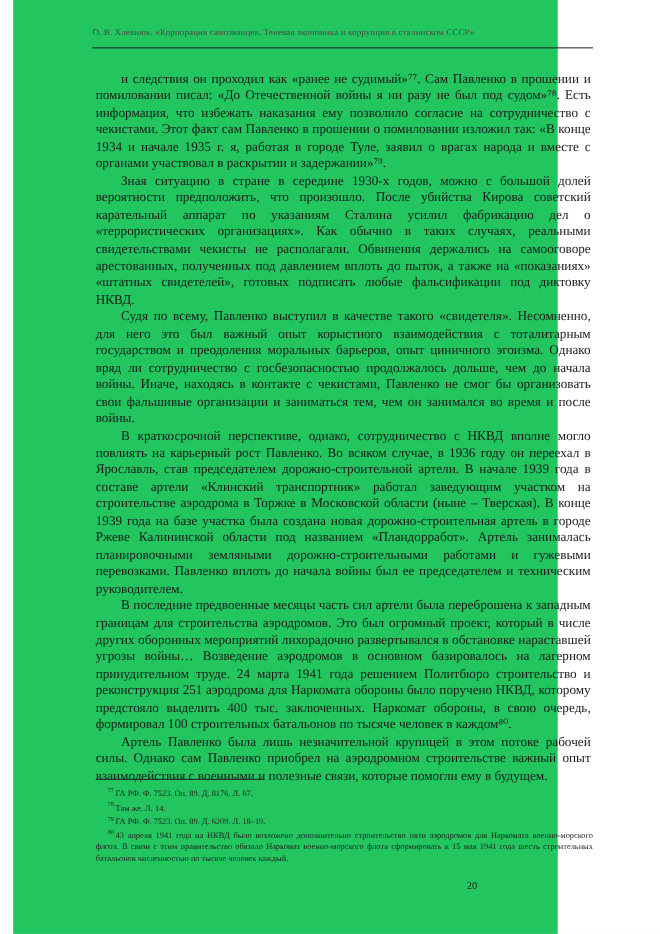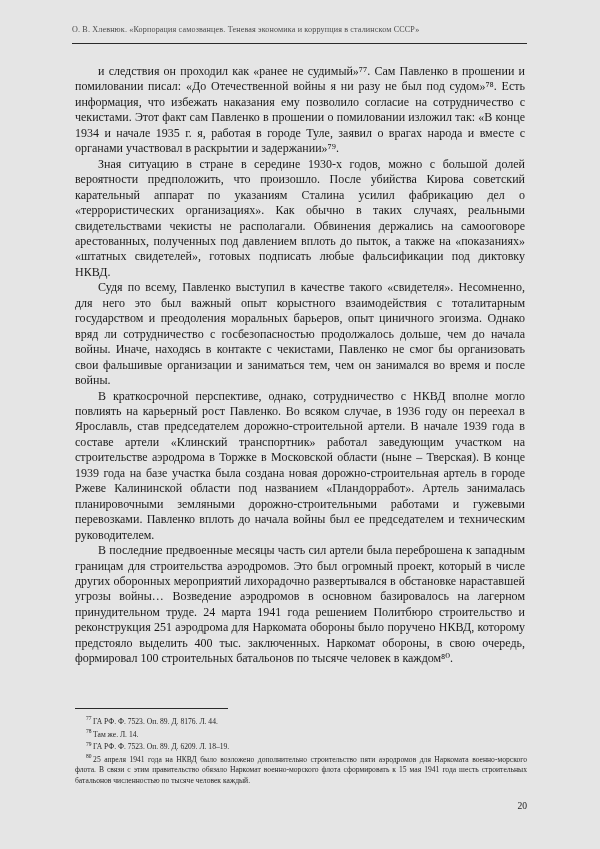--- a/index.html
+++ b/index.html
@@ -10,24 +10,24 @@
   body {
     width: 600px;
     height: 849px;
     font-family: "Liberation Serif", "DejaVu Serif", serif;
     color: #1a1a1a;
     position: relative;
     overflow: hidden;
   }
   .page {
     position: absolute;
-    left: 0; top: 0;
-    width: 600px;
+    left: 12px; top: 0;
+    width: 495px;
     height: 849px;
-    background: #e5e5e5;
+    background: #22c55e;
   }
   
   .runhead {
     position: absolute;
     left: 72px;
     top: 25px;
     width: 456px;
     font-size: 8.1px;
     letter-spacing: 0.15px;
     color: #4a4a4a;
@@ -105,26 +105,27 @@
   <div class="runhead">О. В. Хлевнюк.  «Корпорация самозванцев. Теневая экономика и коррупция в сталинском СССР»</div>
 
   <div class="runhead-rule"></div>
 
   <div class="body-col">
     <p class="para">и следствия он проходил как «ранее не судимый»​⁷⁷. Сам Павленко в прошении и помиловании писал: «До Отечественной войны я ни разу не был под судом»⁷⁸. Есть информация, что избежать наказания ему позволило согласие на сотрудничество с чекистами. Этот факт сам Павленко в прошении о помиловании изложил так: «В конце 1934 и начале 1935 г. я, работая в городе Туле, заявил о врагах народа и вместе с органами участвовал в раскрытии и задержании»⁷⁹.</p>
     <p class="para">Зная ситуацию в стране в середине 1930-х годов, можно с большой долей вероятности предположить, что произошло. После убийства Кирова советский карательный аппарат по указаниям Сталина усилил фабрикацию дел о «террористических организациях». Как обычно в таких случаях, реальными свидетельствами чекисты не располагали. Обвинения держались на самооговоре арестованных, полученных под давлением вплоть до пыток, а также на «показаниях» «штатных свидетелей», готовых подписать любые фальсификации под диктовку НКВД.</p>
     <p class="para">Судя по всему, Павленко выступил в качестве такого «свидетеля». Несомненно, для него это был важный опыт корыстного взаимодействия с тоталитарным государством и преодоления моральных барьеров, опыт циничного эгоизма. Однако вряд ли сотрудничество с госбезопасностью продолжалось дольше, чем до начала войны. Иначе, находясь в контакте с чекистами, Павленко не смог бы организовать свои фальшивые организации и заниматься тем, чем он занимался во время и после войны.</p>
     <p class="para">В краткосрочной перспективе, однако, сотрудничество с НКВД вполне могло повлиять на карьерный рост Павленко. Во всяком случае, в 1936 году он переехал в Ярославль, став председателем дорожно-строительной артели. В начале 1939 года в составе артели «Клинский транспортник» работал заведующим участком на строительстве аэродрома в Торжке в Московской области (ныне – Тверская). В конце 1939 года на базе участка была создана новая дорожно-строительная артель в городе Ржеве Калининской области под названием «Пландорработ». Артель занималась планировочными земляными дорожно-строительными работами и гужевыми перевозками. Павленко вплоть до начала войны был ее председателем и техническим руководителем.</p>
     <p class="para">В последние предвоенные месяцы часть сил артели была переброшена к западным границам для строительства аэродромов. Это был огромный проект, который в числе других оборонных мероприятий лихорадочно развертывался в обстановке нараставшей угрозы войны… Возведение аэродромов в основном базировалось на лагерном принудительном труде. 24 марта 1941 года решением Политбюро строительство и реконструкция 251 аэродрома для Наркомата обороны было поручено НКВД, которому предстояло выделить 400 тыс. заключенных. Наркомат обороны, в свою очередь, формировал 100 строительных батальонов по тысяче человек в каждом⁸⁰.</p>
+    <p class="para">Артель Павленко была лишь незначительной крупицей в этом потоке рабочей силы. Однако сам Павленко приобрел на аэродромном строительстве важный опыт взаимодействия с военными и полезные связи, которые помогли ему в будущем.</p>
   </div>
 
   <div class="fn-rule"></div>
 
   <div class="fn-block">
-    <p class="fnote"><sup class="fnum">77</sup><span>ГА РФ. Ф. 7523. Оп. 89. Д. 8176. Л. 44.</span></p>
+    <p class="fnote"><sup class="fnum">77</sup><span>ГА РФ. Ф. 7523. Оп. 89. Д. 8176. Л. 67.</span></p>
     <p class="fnote"><sup class="fnum">78</sup><span>Там же. Л. 14.</span></p>
     <p class="fnote"><sup class="fnum">79</sup><span>ГА РФ. Ф. 7523. Оп. 89. Д. 6209. Л. 18–19.</span></p>
-    <p class="fnote"><sup class="fnum">80</sup><span>25 апреля 1941 года на НКВД было возложено дополнительно строительство пяти аэродромов для Наркомата военно-морского флота. В связи с этим правительство обязало Наркомат военно-морского флота сформировать к 15 мая 1941 года шесть строительных батальонов численностью по тысяче человек каждый.</span></p>
+    <p class="fnote"><sup class="fnum">80</sup><span>43 апреля 1941 года на НКВД было возложено дополнительно строительство пяти аэродромов для Наркомата военно-морского флота. В связи с этим правительство обязало Наркомат военно-морского флота сформировать к 15 мая 1941 года шесть строительных батальонов численностью по тысяче человек каждый.</span></p>
   </div>
 
   <div class="folio">20</div>
 
 </div>
 
 </body></html>

